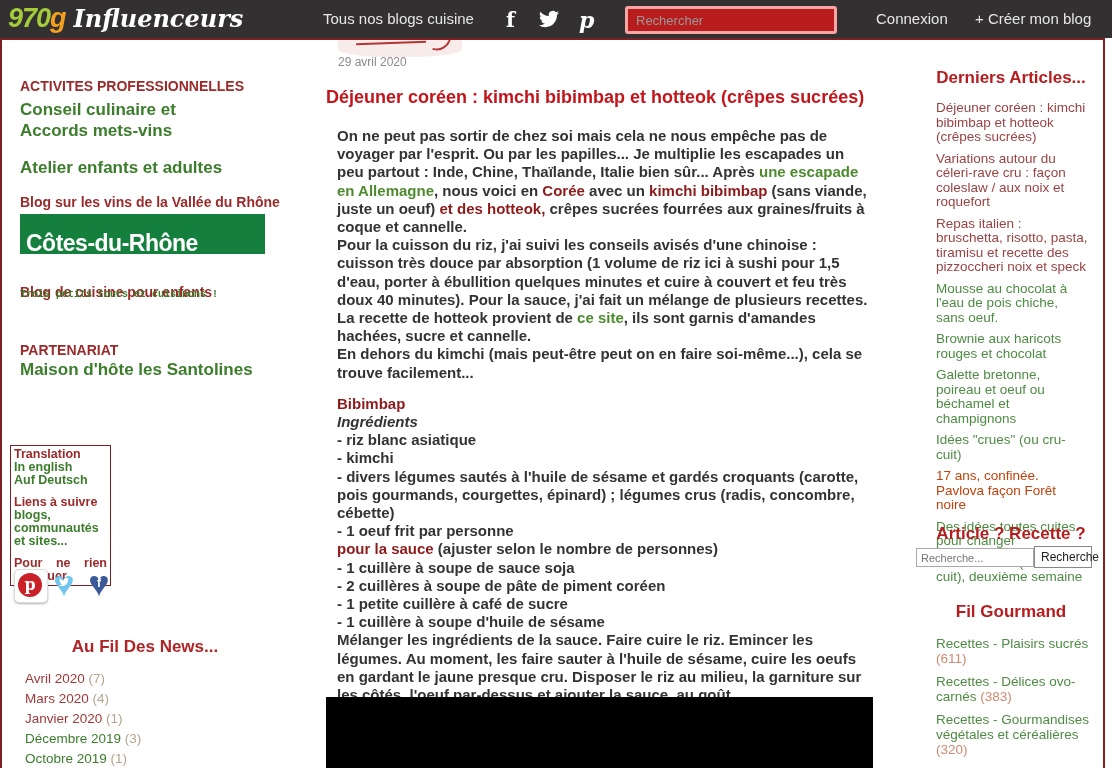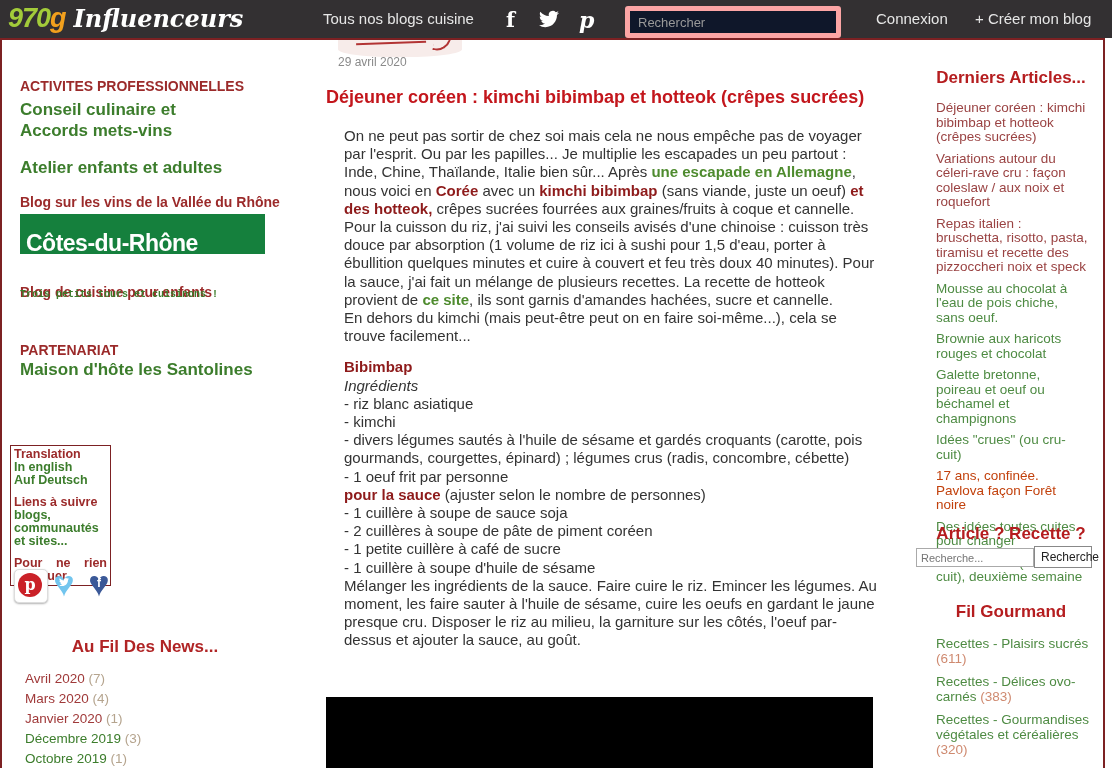--- a/index.html
+++ b/index.html
@@ -8,22 +8,22 @@
   .abs{position:absolute;}
 
   
   .topbar{position:absolute;left:0;top:0;width:1112px;height:38px;background:#333032;}
   .logo{position:absolute;left:8px;top:3px;font-weight:bold;font-style:italic;font-size:27px;letter-spacing:-1px;}
   .logo .n750{color:#a3cb3a;}
   .logo .ng{color:#f2a01d;}
   .logo .brand{color:#fff;font-family:"DejaVu Serif", serif;font-size:24px;font-weight:bold;font-style:italic;letter-spacing:0;margin-left:8px;}
   .topnav{position:absolute;top:10px;font-size:15px;color:#e6e6e6;cursor:pointer;}
   .hicon{position:absolute;top:7px;color:#fff;}
-  .hsearch{position:absolute;left:625px;top:6px;width:190px;height:22px;background:#0f172a;
-           border:5px solid #fca5a5;border-radius:3px;color:#bbb;font-size:13px;padding:0 8px;}
+  .hsearch{position:absolute;left:625px;top:6px;width:190px;height:22px;background:#b91c1c;
+           border:3px solid #fca5a5;border-radius:3px;color:#bbb;font-size:13px;padding:0 8px;}
   .hsearch::placeholder{color:#999;}
 
   
   .pagebox{position:absolute;left:0;top:38px;width:1101px;height:730px;background:#fff;
            border-top:2px solid #7c2123;border-left:2px solid #7c2123;border-right:2px solid #7c2123;}
 
   
   .maroon{color:#9b2a2a;}
   .green{color:#3c7d2c;}
   .rtitle{color:#b51d1f;font-weight:bold;font-size:17px;text-align:center;}
@@ -53,21 +53,21 @@
   .month-maroon{color:#a03a3a;}
   .month-green{color:#3c7d2c;}
 
   
   .stamp{position:absolute;left:338px;top:40px;width:124px;height:17px;background:#f7ecea;
          border-radius:0 0 45% 45%;overflow:hidden;}
   .stamp .sq1{position:absolute;left:18px;top:-4px;width:70px;height:6px;border-bottom:2px solid #b23434;transform:rotate(-2deg);}
   .stamp .sq2{position:absolute;right:12px;top:-6px;width:14px;height:16px;border-right:2px solid #b23434;border-bottom:2px solid #b23434;border-radius:0 0 90% 0;transform:rotate(14deg);}
   .date{position:absolute;left:326px;top:55px;font-size:12px;color:#8a8a8a;margin-left:12px;}
   .article-title{position:absolute;left:326px;top:87px;width:560px;font-size:18px;font-weight:bold;color:#c3161c;}
-  .body-block{position:absolute;left:344px;top:127px;width:537px;font-size:15px;line-height:18.2px;color:#333;}
+  .body-block{position:absolute;left:337px;top:127px;width:537px;font-size:15px;line-height:18.2px;color:#333;font-weight:bold;}
   .body-block b.link-green{color:#4e8b2e;cursor:pointer;}
   .body-block b.inline-maroon{color:#8e1b1b;}
   .recipe-gap{height:13px;}
   .ital{font-style:italic;}
   .video{position:absolute;left:326px;top:697px;width:547px;height:71px;background:#000;cursor:pointer;}
 
   
   .r-derniers{position:absolute;left:936px;top:68px;width:150px;}
   .r-articles{position:absolute;left:936px;top:101px;width:152px;}
   .r-art{font-size:13.5px;line-height:14.5px;margin-bottom:7px;cursor:pointer;}

